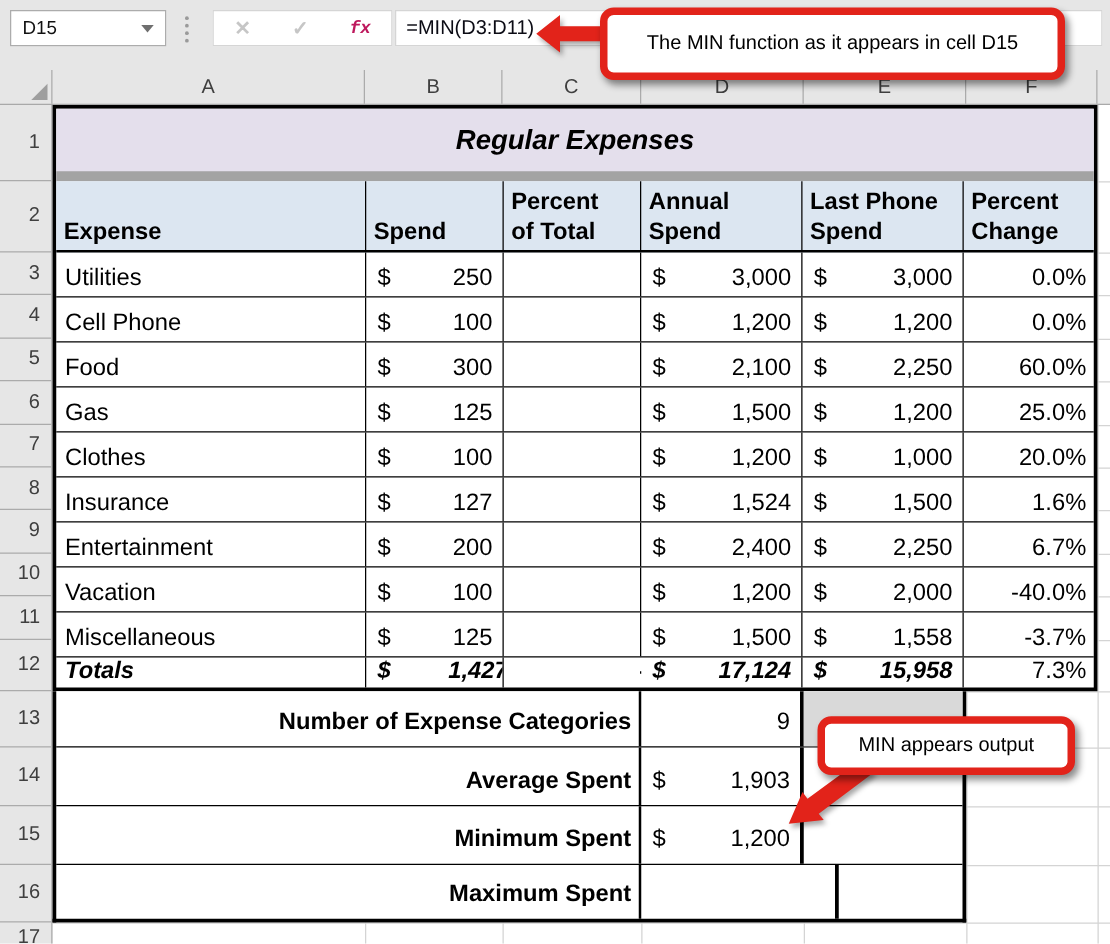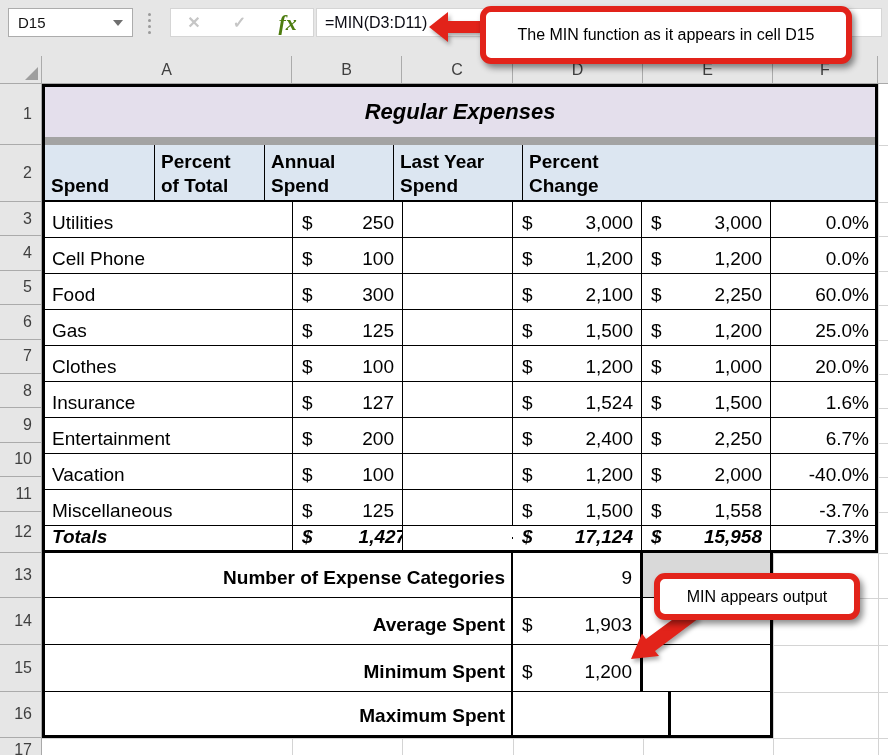--- a/index.html
+++ b/index.html
@@ -13,22 +13,22 @@
            border:1px solid #ACACAC;box-sizing:border-box;display:flex;align-items:center;}
   .namebox .nbtext{padding-left:9px;font-size:15px;color:#111;flex:1;}
   .nb-arrow{width:0;height:0;border-left:5px solid transparent;border-right:5px solid transparent;
             border-top:6px solid #6f6f6f;margin-right:9px;}
   .dots{position:absolute;left:148px;top:13px;display:flex;flex-direction:column;gap:3px;}
   .dots i{width:3px;height:3px;border-radius:50%;background:#9a9a9a;display:block;}
   .fbtns{position:absolute;left:170px;top:8px;width:144px;height:29px;background:#fff;
          border:1px solid #D5D5D5;box-sizing:border-box;display:flex;align-items:center;
          justify-content:space-around;}
   .fbtns .x,.fbtns .ck{color:#C6C6C6;font-size:16px;font-weight:bold;}
-  .fbtns .fx{font-family:Liberation Serif, serif;font-style:italic;font-weight:bold;
-             color:#4d7c0f;font-size:22px;}
+  .fbtns .fx{font-family:Liberation Mono, monospace;font-style:italic;font-weight:bold;
+             color:#be185d;font-size:14px;}
   .fbar{position:absolute;left:316px;top:8px;width:566px;height:29px;background:#fff;
         border:1px solid #D5D5D5;box-sizing:border-box;display:flex;align-items:center;}
   .fbar span{padding-left:8px;font-size:16px;color:#0b0b14;}
 
   
   .sheet{position:absolute;left:0;top:56px;width:888px;height:699px;background:#fff;}
   .colhdrs{position:absolute;left:0;top:0;height:28px;width:888px;display:flex;
            background:#E6E6E6;border-bottom:1px solid #A9A9A9;box-sizing:border-box;}
   .colhdrs .ch{border-right:1px solid #ABABAB;box-sizing:border-box;display:flex;
                align-items:center;justify-content:center;font-size:16px;color:#3F3F3F;}
@@ -174,34 +174,38 @@
       <div class="rh" style="height:47px;">15</div>
       <div class="rh" style="height:46px;">16</div>
       <div class="rh rh17" style="height:17px;border-bottom:none;">17</div>
     </div>
 
     <div class="main-table">
       <div class="t-row r-title">
         <span class="title-text">Regular Expenses</span>
       </div>
       <div class="t-row r-head">
+        <div class="c ca hcell">
+            <span></span>
+            <span>Expense</span>
+          </div>
         <div class="c cb hcell">
             <span>Monthly</span>
             <span>Spend</span>
           </div>
         <div class="c cc hcell">
             <span>Percent</span>
             <span>of Total</span>
           </div>
         <div class="c cd hcell">
             <span>Annual</span>
             <span>Spend</span>
           </div>
         <div class="c ce hcell">
-            <span>Last Year</span>
+            <span>Last Phone</span>
             <span>Spend</span>
           </div>
         <div class="c cf hcell">
             <span>Percent</span>
             <span>Change</span>
           </div>
       </div>
 
       <div class="t-row r-data">
         <div class="c ca">Utilities</div>

